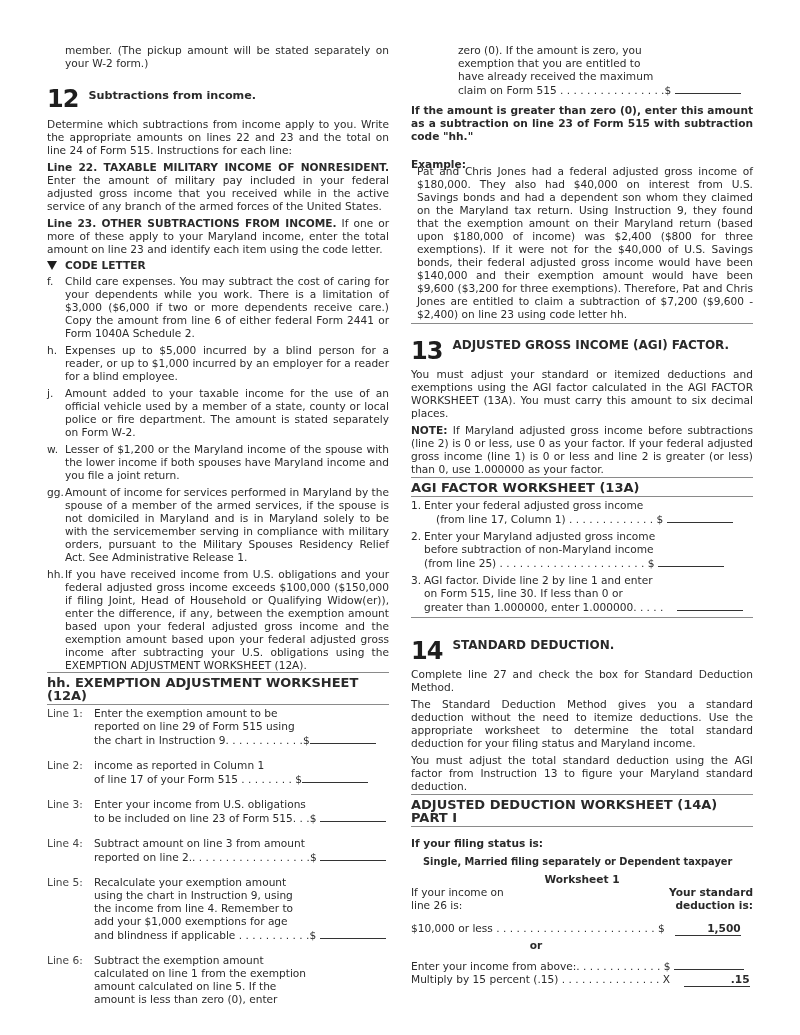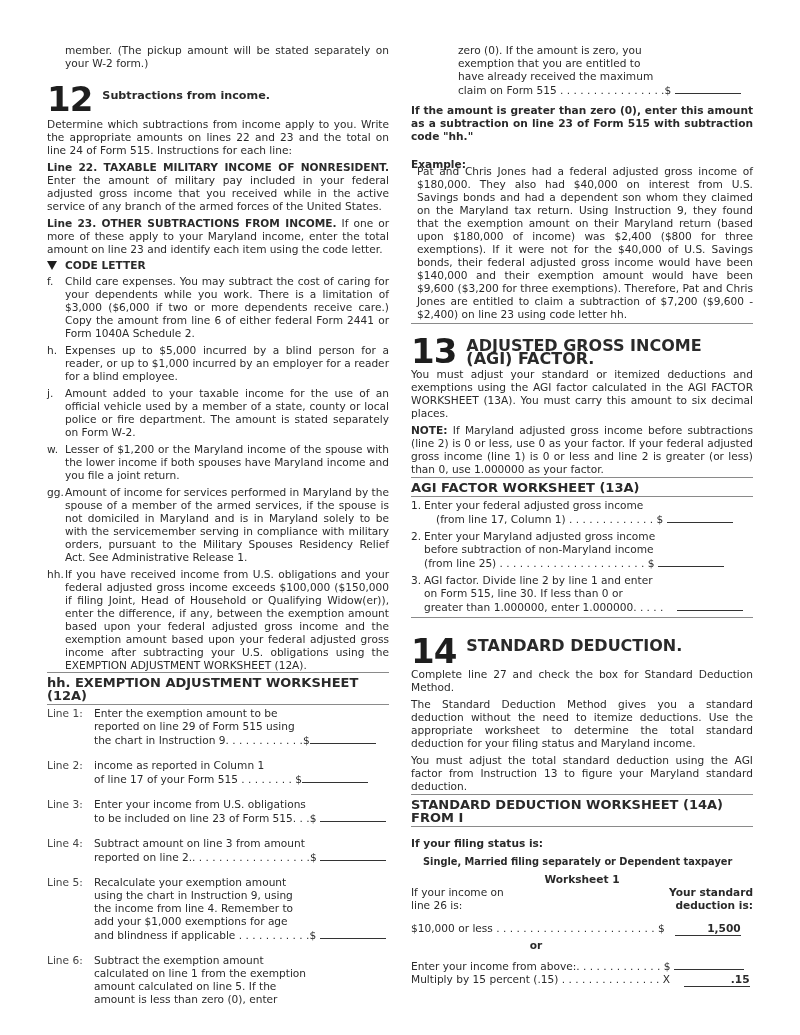--- a/index.html
+++ b/index.html
@@ -7,23 +7,23 @@
     width: 800px; height: 1035px; position: relative; overflow: hidden;
     font-family: "DejaVu Sans", sans-serif; color: #2a2a2a;
     font-size: 10.6px; line-height: 13px;
   }
   .col { position: absolute; top: 0; width: 342px; }
   .col-left { left: 47px; }
   .col-right { left: 411px; }
   p { margin: 0; text-align: justify; }
   .b { font-weight: bold; }
   .sec-head { display: flex; align-items: flex-start; }
-  .sec-num { font-size: 34px; font-weight: bold; line-height: 30px; letter-spacing: -1px; color: #1e1e1e; margin-right: 10px; }
+  .sec-num { font-size: 24px; font-weight: bold; line-height: 30px; letter-spacing: -1px; color: #1e1e1e; margin-right: 10px; }
   .sec-title { font-weight: bold; font-size: 11.2px; padding-top: 5px; }
-  .sec-title.caps { font-size: 16px; padding-top: 3px; }
+  .sec-title.caps { font-size: 12px; padding-top: 3px; }
   .rule { border-top: 1.5px solid #8a8a8a; }
   .ws-title { font-weight: bold; font-size: 13px; padding: 3px 0 2px 0; border-bottom: 1.5px solid #8a8a8a; }
   .code-row { display: flex; }
   .code-letter { width: 18px; flex: none; }
   .code-text { flex: 1; text-align: justify; }
   .ws-line { display: flex; margin-bottom: 12px; }
   .ws-lbl { width: 47px; flex: none; color: #444; }
   .ws-txt { flex: 1; }
   .blank { display: inline-block; width: 66px; border-bottom: 1px solid #333; height: 10px; vertical-align: baseline; }
   .agi-item { display: flex; }
@@ -192,21 +192,21 @@
       <span class="sec-num">14</span>
       <span class="sec-title caps">STANDARD DEDUCTION.</span>
     </div>
     <p style="margin-top:2px;">Complete line 27 and check the box for Standard Deduction Method.</p>
     <p style="margin-top:4px;">The Standard Deduction Method gives you a standard deduction without the need to itemize deductions. Use the appropriate worksheet to determine the total standard deduction for your filing status and Maryland income.</p>
     <p style="margin-top:4px;">You must adjust the total standard deduction using the AGI factor from Instruction 13 to figure your Maryland standard deduction.</p>
   </div>
 
   <div style="position:absolute; top:794px; left:0; width:342px;">
     <div class="rule"></div>
-    <div class="ws-title">STANDARD DEDUCTION WORKSHEET (14A) FROM I</div>
+    <div class="ws-title">ADJUSTED DEDUCTION WORKSHEET (14A) PART I</div>
     <div class="b" style="margin-top:10px;">If your filing status is:</div>
     <div class="b" style="margin-top:5px; padding-left:12px; font-size:9.8px;">Single, Married filing separately or Dependent taxpayer</div>
     <div class="b ctr" style="margin-top:5px;">Worksheet 1</div>
     <div style="display:flex; justify-content:space-between;">
       <div>
         <div>If your income on</div>
         <div>line 26 is:</div>
       </div>
       <div class="b" style="text-align:right;">
         <div>Your standard</div>

